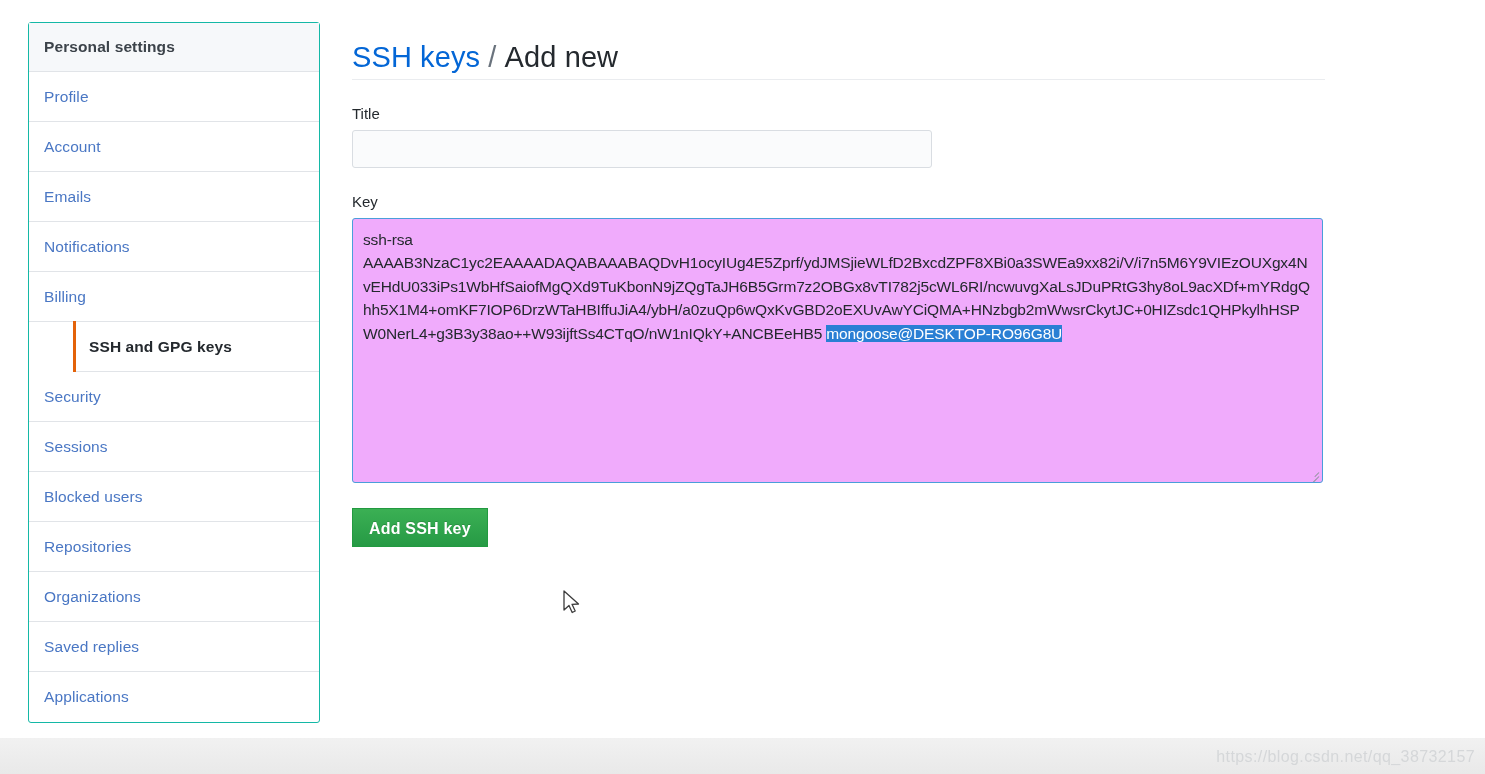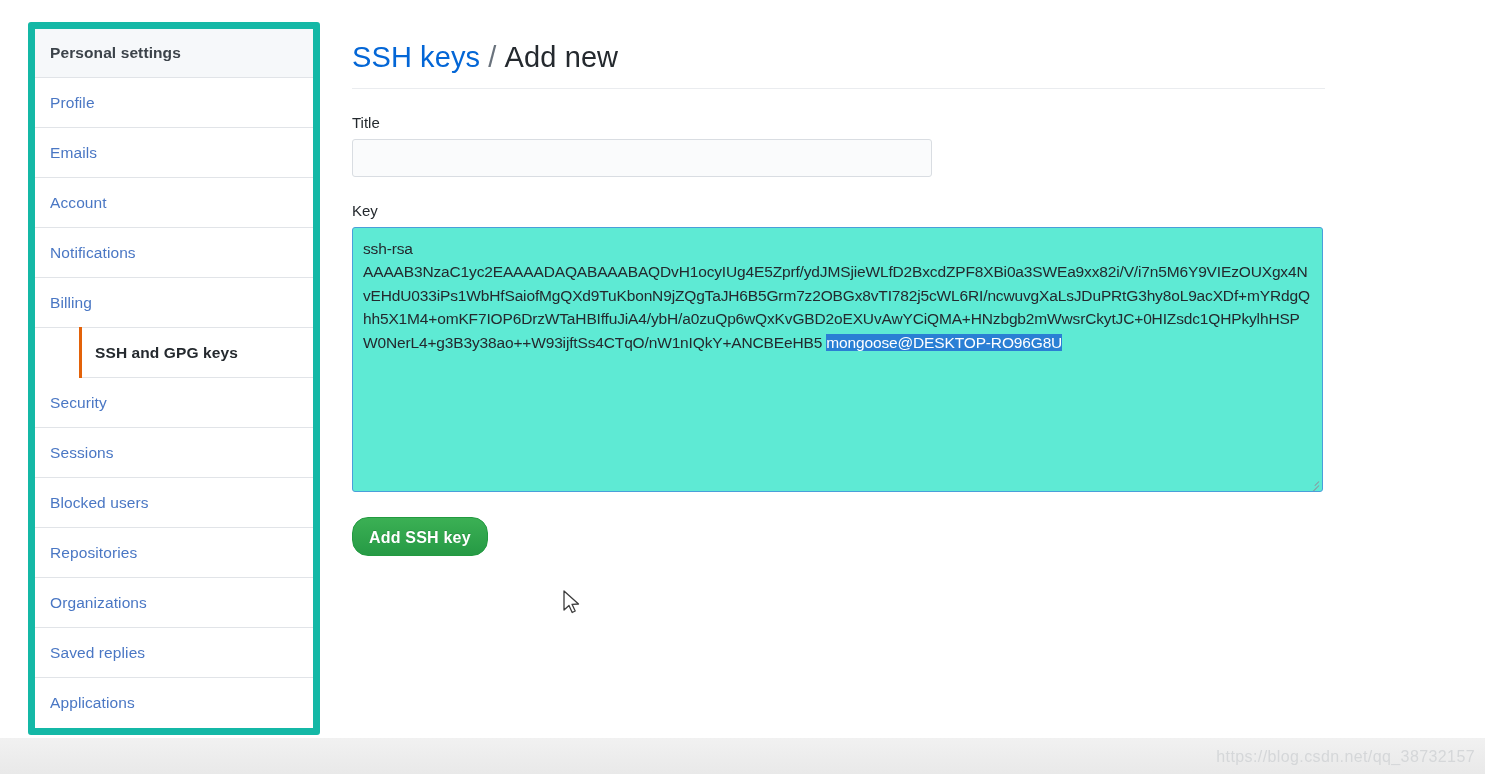--- a/index.html
+++ b/index.html
@@ -24,21 +24,21 @@
     background: #ffffff;
   }
 
   
   .sidebar {
     position: absolute;
     left: 28px;
     top: 22px;
     width: 292px;
     background: #ffffff;
-    border: 7px solid #14b8a6;
+    border: 1px solid #14b8a6;
     border-radius: 3px;
     box-sizing: border-box;
   }
   .sidebar-header {
     height: 49px;
     background: #f6f8fa;
     border-bottom: 1px solid #e1e4e8;
     display: flex;
     align-items: center;
     padding-left: 15px;
@@ -96,21 +96,21 @@
     position: absolute;
     left: 352px;
     top: 22px;
     width: 973px;
   }
   .page-title {
     font-size: 29px;
     font-weight: normal;
     color: #24292e;
     line-height: 1.15;
-    padding-bottom: 13px;
+    padding-bottom: 4px;
     border-bottom: 1px solid #eaecef;
     letter-spacing: 0.1px;
   }
   .page-title .link {
     color: #0366d6;
     cursor: pointer;
   }
   .page-title .sep {
     color: #6a737d;
     font-weight: 300;
@@ -138,21 +138,21 @@
     padding: 0 10px;
     outline: none;
   }
 
   .key-box {
     width: 971px;
     height: 265px;
     box-sizing: border-box;
     border: 1px solid #4a9eda;
     border-radius: 3px;
-    background: #5eead4;
+    background: #f0abfc;
     padding: 9px 10px 0 10px;
     position: relative;
     overflow: hidden;
     cursor: text;
   }
   .key-text {
     font-family: "Liberation Sans", sans-serif;
     font-size: 15.5px;
     line-height: 23.5px;
     color: #24292e;
@@ -186,21 +186,21 @@
 
   .submit-btn {
     margin-top: 25px;
     display: inline-block;
     padding: 0 16px;
     height: 39px;
     line-height: 39px;
     background: linear-gradient(#34a853 0%, #2aa148 50%, #1f9440 100%);
     background: linear-gradient(#3bb054 0%, #269a45 100%);
     border: 1px solid #229a40;
-    border-radius: 16px;
+    border-radius: 0;
     color: #ffffff;
     font-size: 16px;
     font-weight: bold;
     letter-spacing: 0.2px;
     cursor: pointer;
     text-shadow: 0 -1px 0 rgba(0,0,0,0.15);
   }
 
   
   .cursor {
@@ -245,24 +245,24 @@
 
   <div class="left-gutter"></div>
 
   <nav class="sidebar">
     <div class="sidebar-header">Personal settings</div>
 
     <div class="nav-item">
       <span>Profile</span>
     </div>
     <div class="nav-item">
+      <span>Account</span>
+    </div>
+    <div class="nav-item">
       <span>Emails</span>
-    </div>
-    <div class="nav-item">
-      <span>Account</span>
     </div>
     <div class="nav-item">
       <span>Notifications</span>
     </div>
     <div class="nav-item">
       <span>Billing</span>
     </div>
     <div class="nav-item selected">
       <span>SSH and GPG keys</span>
     </div>

